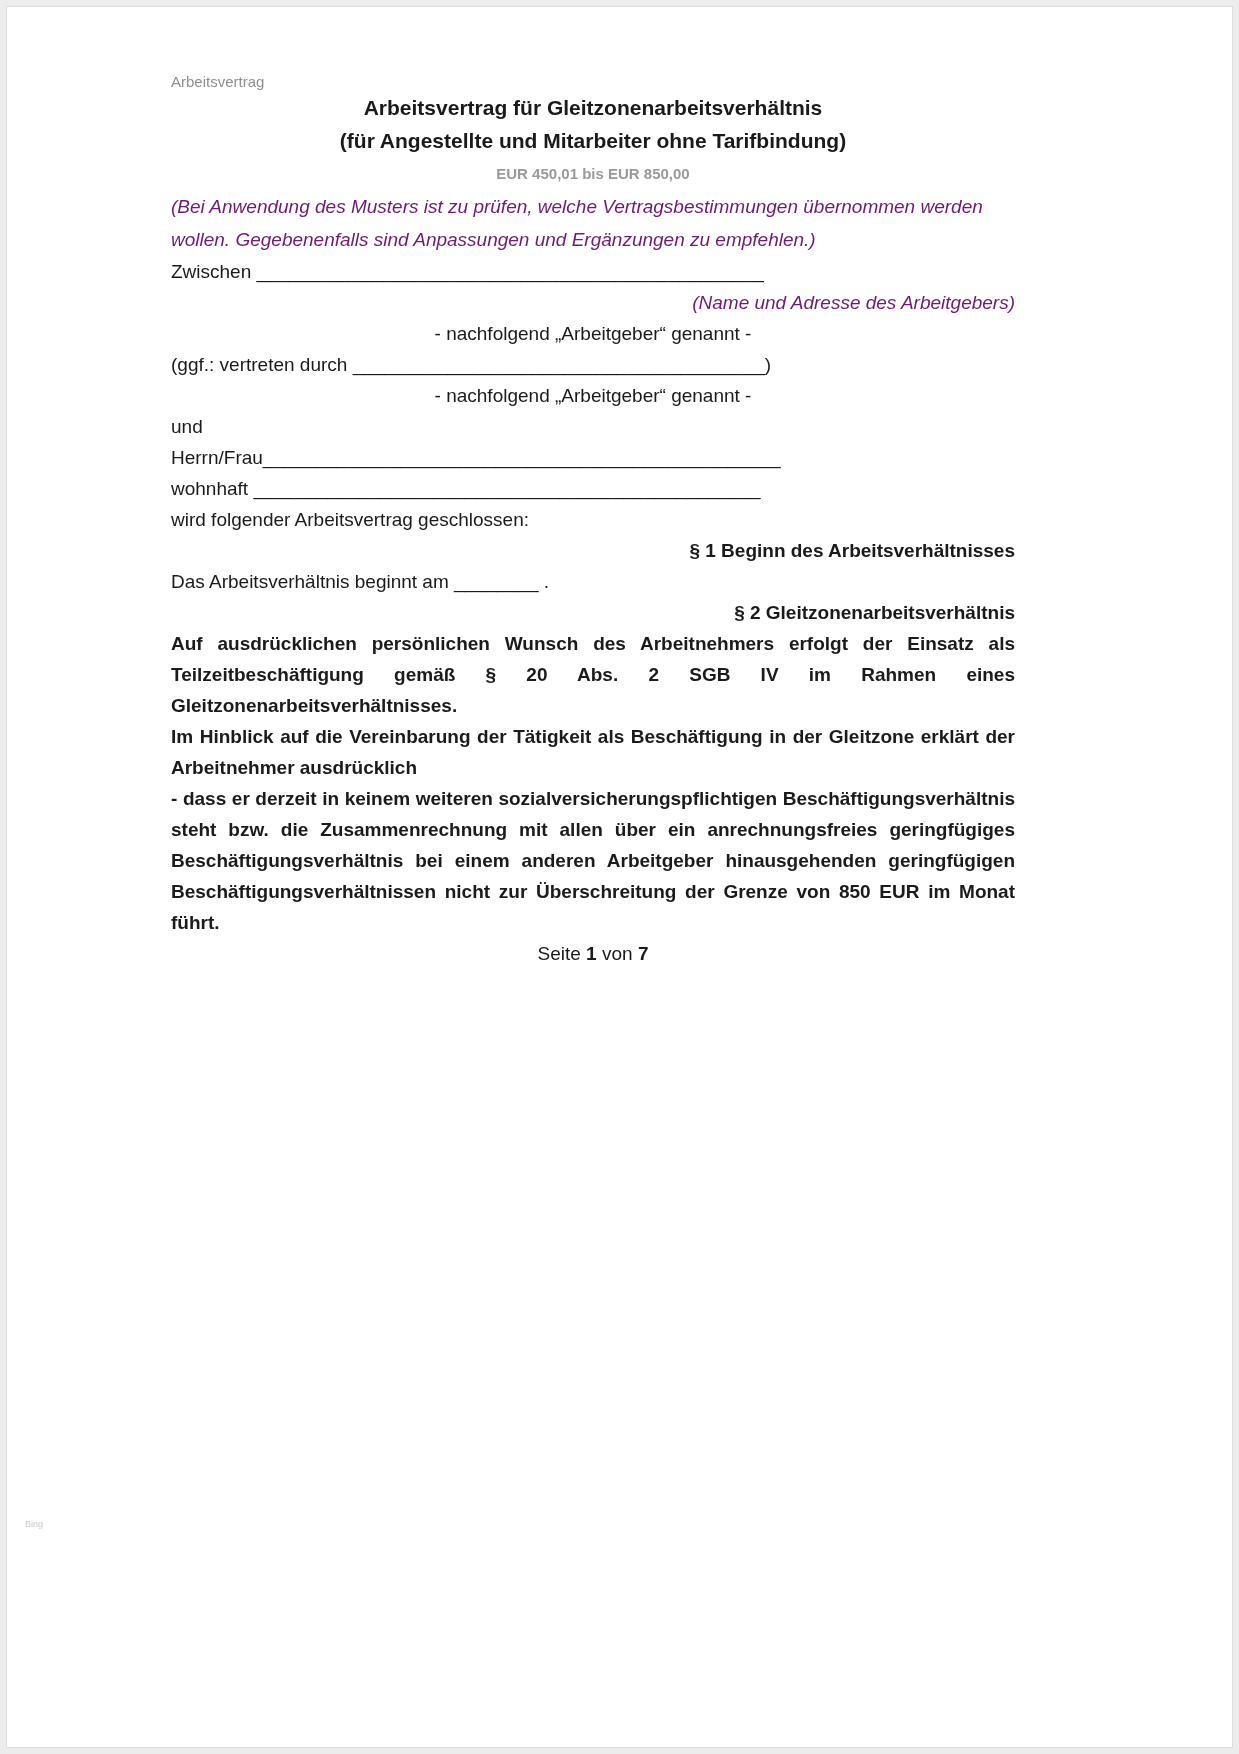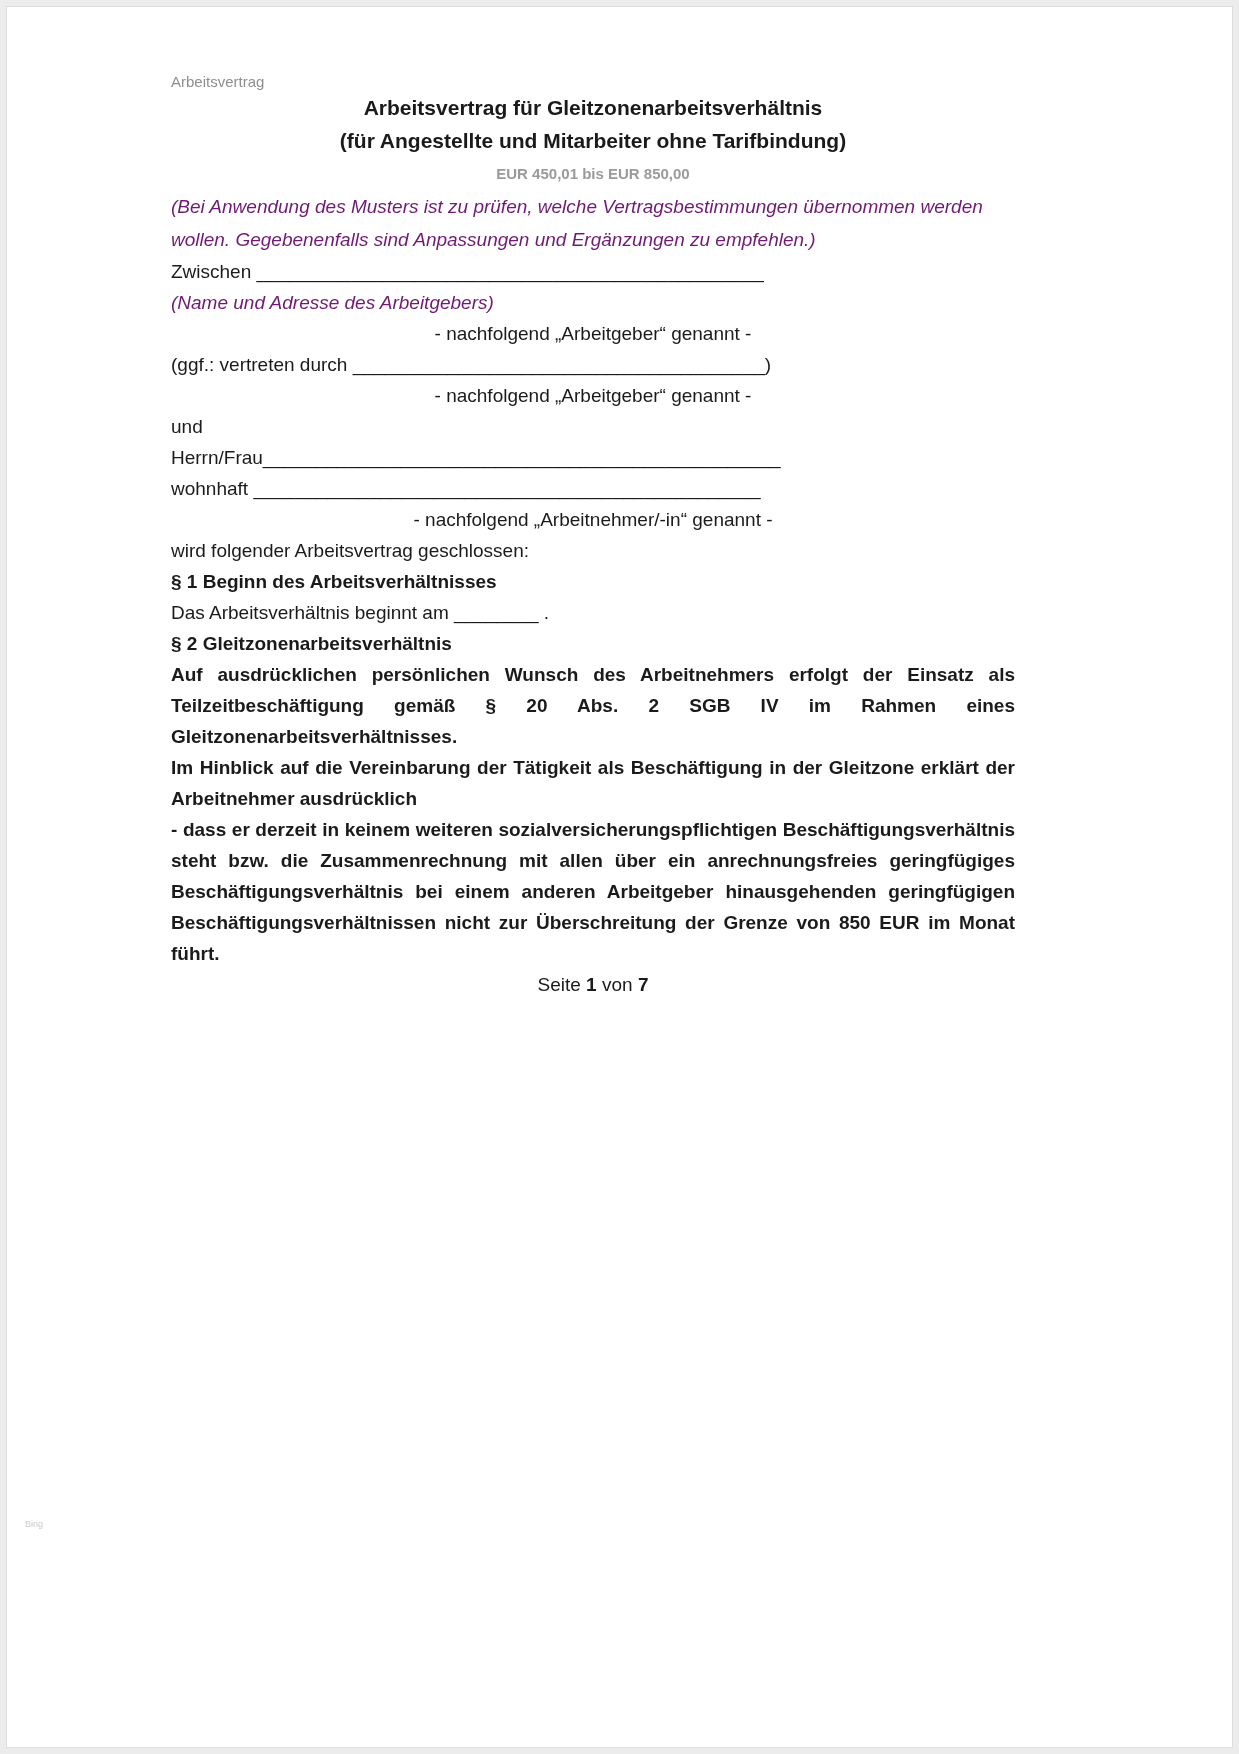--- a/index.html
+++ b/index.html
@@ -47,24 +47,24 @@
     text-align: center;
   }
   .salary {
     font-size: 15px;
     color: #9a9a9a;
   }
   .note {
     font-style: italic;
     line-height: 33px;
   }
-  .hint { font-style: italic; }
+  .hint { font-style: italic; text-align: right; }
   .right { text-align: center; }
   .section-heading {
-    text-align: left;
+    text-align: right;
     font-size: 19px;
     line-height: 31px;
     font-weight: bold;
     color: #1a1a1a;
   }
   .para { text-align: justify; font-weight: bold; }
   .blank { letter-spacing: 0; white-space: nowrap; }
   .footer-line { text-align: center; }
   .b { font-weight: bold; }
 
@@ -110,21 +110,20 @@
 
     <p class="mt24"><span>(ggf.: vertreten durch </span><span class="blank">_______________________________________</span><span>)</span></p>
 
     <p class="right mt29">- nachfolgend „Arbeitgeber“ genannt -</p>
 
     <p class="mt28">und</p>
 
     <p class="mt27"><span>Herrn/Frau</span><span class="blank">_________________________________________________</span></p>
 
     <p class="mt27"><span>wohnhaft </span><span class="blank">________________________________________________</span></p>
-    <p class="right">- nachfolgend „Arbeitnehmer/-in“ genannt -</p>
 
     <p class="mt30">wird folgender Arbeitsvertrag geschlossen:</p>
 
     <h2 class="section-heading mt58">§ 1 Beginn des Arbeitsverhältnisses</h2>
     <p class="mt30"><span>Das Arbeitsverhältnis beginnt am </span><span class="blank">________</span><span> .</span></p>
 
     <h2 class="section-heading mt58">§ 2 Gleitzonenarbeitsverhältnis</h2>
     <p class="para mt27">Auf ausdrücklichen persönlichen Wunsch des Arbeitnehmers erfolgt der Einsatz als Teilzeitbeschäftigung gemäß § 20 Abs. 2 SGB IV im Rahmen eines Gleitzonenarbeitsverhältnisses.</p>
     <p class="para mt24">Im Hinblick auf die Vereinbarung der Tätigkeit als Beschäftigung in der Gleitzone erklärt der Arbeitnehmer ausdrücklich</p>
     <p class="para mt27">- dass er derzeit in keinem weiteren sozialversicherungspflichtigen Beschäftigungsverhältnis steht bzw. die Zusammenrechnung mit allen über ein anrechnungsfreies geringfügiges Beschäftigungsverhältnis bei einem anderen Arbeitgeber hinausgehenden geringfügigen Beschäftigungsverhältnissen nicht zur Überschreitung der Grenze von 850 EUR im Monat führt.</p>

